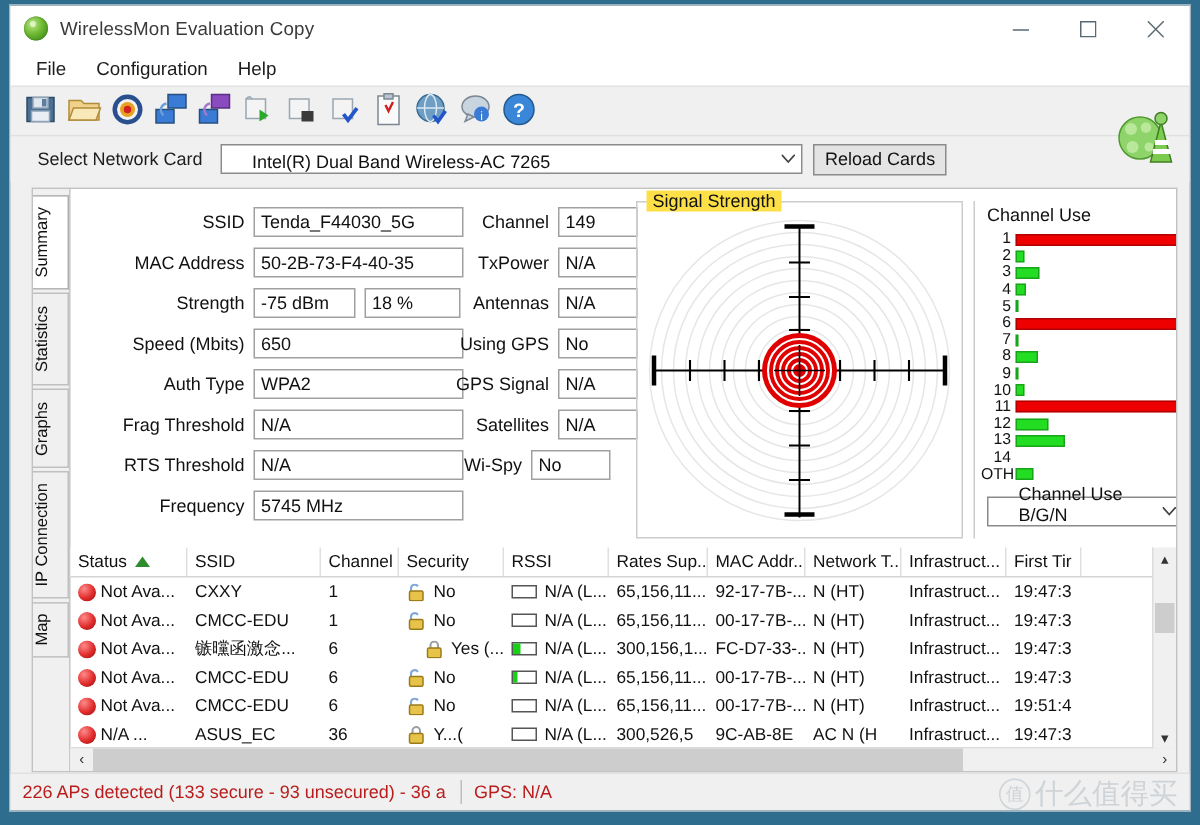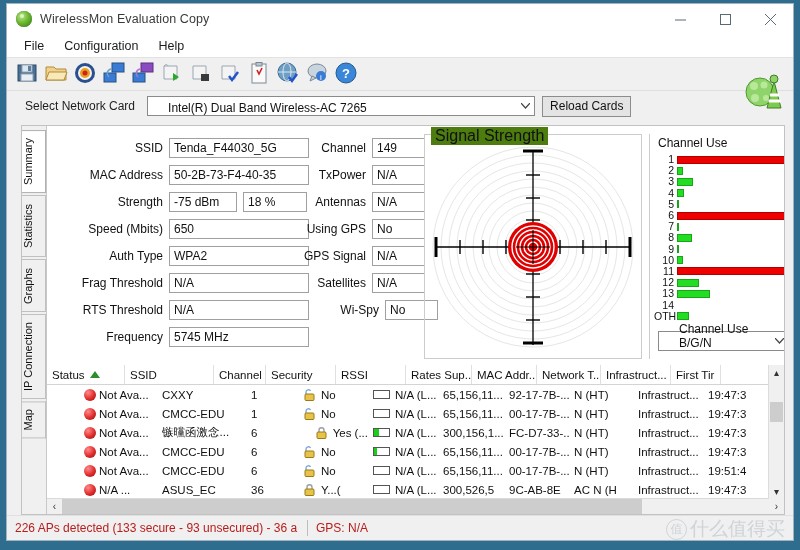--- a/index.html
+++ b/index.html
@@ -139,22 +139,22 @@
     display: flex; align-items: center; padding-left: 4px;
     box-sizing: border-box;
   }
   
   .ss-box {
     position: absolute; left: 377px; top: 8px;
     width: 218px; height: 225px;
     border: 1px solid #ccc; box-sizing: border-box;
   }
   .ss-title {
-    position: absolute; left: 6px; top: -8px; background: #4d7c0f;
-    padding: 0 4px; font-size: 16px; color: #111;
+    position: absolute; left: 6px; top: -8px; background: #fde047;
+    padding: 0 4px; font-size: 12px; color: #111;
   }
   
   .cu-box {
     position: absolute; left: 602px; top: 8px;
     width: 160px; height: 225px;
     border-left: 1px solid #ccc; box-sizing: border-box;
   }
   .cu-title { font-size: 12px; color:#111; margin: 2px 0 4px 8px; }
   .cu-rows { margin-left: 4px; }
   .cu-row { display: flex; align-items: center; height: 11.2px; }
@@ -179,21 +179,21 @@
     padding-left: 5px; box-sizing: border-box;
     border-right: 1px solid #e0e0e0;
     overflow: hidden; white-space: nowrap;
     flex: 0 0 auto;
   }
   .sort-tri {
     width: 0; height: 0; margin-left: 5px;
     border-left: 5px solid transparent; border-right: 5px solid transparent;
     border-bottom: 7px solid #2e8b2e;
   }
-  .tbl-body { flex: 1 1 auto; overflow: hidden; position: relative; margin-left: 32px; }
+  .tbl-body { flex: 1 1 auto; overflow: hidden; position: relative; }
   .trow { display: flex; height: 19px; align-items: center; }
   .td {
     font-size: 11.5px; color: #111; display: flex; align-items: center;
     padding-left: 5px; box-sizing: border-box;
     overflow: hidden; white-space: nowrap; flex: 0 0 auto;
   }
   .dot-red {
     width: 12px; height: 12px; border-radius: 50%;
     background: radial-gradient(circle at 34% 30%, #ff8a8a 0%, #e02b2b 55%, #8e0d0d 100%);
     flex: 0 0 auto; margin-right: 3px;
@@ -471,21 +471,21 @@
           <div class="fval" style="width:53px">No</div>
         </div>
         <div class="frow" style="left:253px; top:120px;">
           <div class="flabel" style="width:66px">GPS Signal</div>
           <div class="fval" style="width:53px">N/A</div>
         </div>
         <div class="frow" style="left:253px; top:147px;">
           <div class="flabel" style="width:66px">Satellites</div>
           <div class="fval" style="width:53px">N/A</div>
         </div>
-        <div class="frow" style="left:266px; top:174px;">
+        <div class="frow" style="left:235px; top:174px;">
           <div class="flabel" style="width:66px">Wi-Spy</div>
           <div class="fval" style="width:53px">No</div>
         </div>
 
         <div class="ss-box">
           <div class="ss-title">Signal Strength</div>
           <svg width="216" height="223" viewBox="0 0 216 223">
             <g stroke="#e6e6e6" fill="none" stroke-width="1">
               <circle cx="108" cy="112" r="12"></circle>
                 <circle cx="108" cy="112" r="20"></circle>

